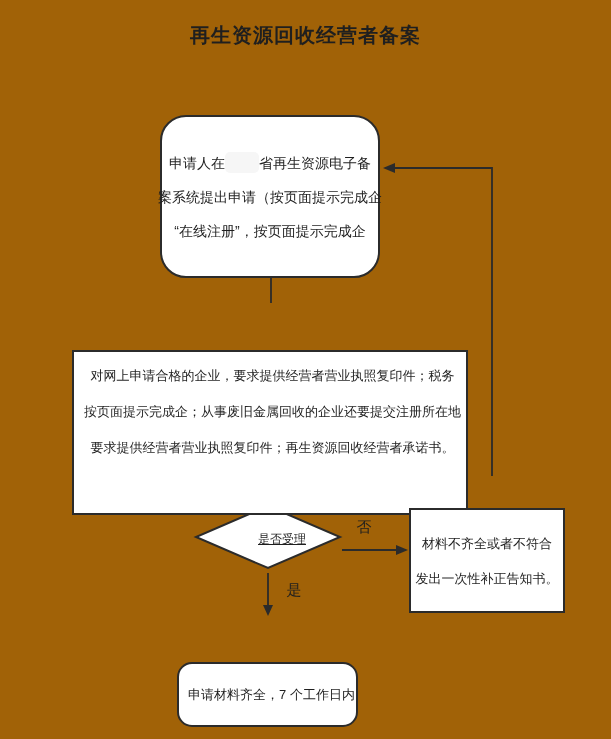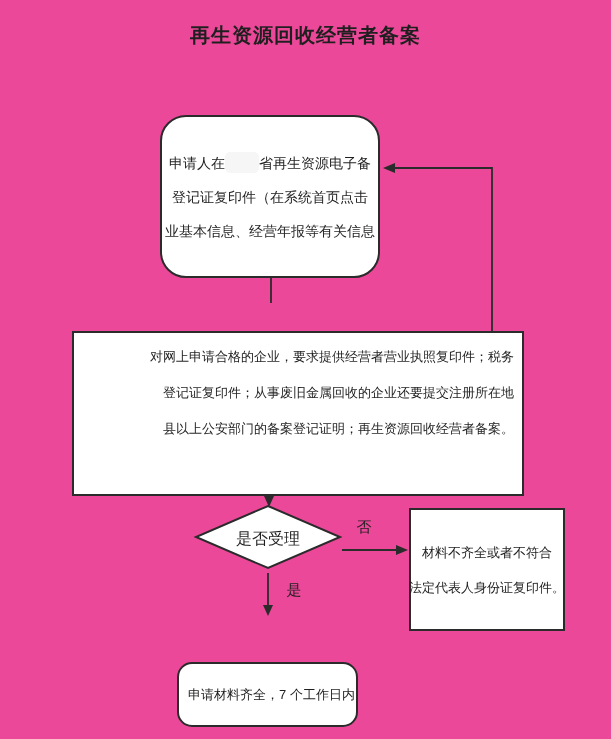--- a/index.html
+++ b/index.html
@@ -1,36 +1,36 @@
 <!DOCTYPE html>
 <html><head>
 <meta charset="utf-8">
 <style>
   html,body{margin:0;padding:0;background:#ffffff;}
   body{font-family:"Liberation Sans", sans-serif;color:#1f1f1f;}
-  .canvas{position:relative;width:611px;height:739px;background:#ec4899;overflow:hidden;}
+  .canvas{position:relative;width:611px;height:739px;background:#a16207;overflow:hidden;}
 
   .title{position:absolute;top:22px;left:0;width:611px;text-align:center;
          font-size:20px;font-weight:700;letter-spacing:1px;}
 
   .box{position:absolute;border:2px solid #2b2b2b;background:#ffffff;box-sizing:border-box;
        display:flex;flex-direction:column;justify-content:center;align-items:center;margin-top:32px;}
   .line{white-space:nowrap;}
 
   .start-box{left:160px;top:83px;width:220px;height:163px;border-radius:26px;
              font-size:14px;line-height:34px;text-align:center;}
-  .req-box{left:72px;top:299px;width:452px;height:165px;border-radius:0;
-           justify-content:flex-start;align-items:flex-end;
+  .req-box{left:72px;top:318px;width:396px;height:165px;border-radius:0;
+           justify-content:flex-start;align-items:center;
            padding:6px 8px 0 13px;font-size:13px;line-height:36px;text-align:left;}
-  .reject-box{left:409px;top:476px;width:156px;height:123px;font-size:13px;line-height:35px;text-align:center;}
+  .reject-box{left:409px;top:476px;width:156px;height:105px;font-size:13px;line-height:35px;text-align:center;}
   .accept-box{left:177px;top:630px;width:181px;height:65px;border-radius:15px;font-size:13px;padding-left:8px;}
 
-  .diamond-label{position:absolute;left:197px;top:507px;width:142px;height:60px;
+  .diamond-label{position:absolute;left:211px;top:507px;width:142px;height:60px;
                  display:flex;align-items:center;justify-content:center;
-                 font-size:16px;padding-top:4px;box-sizing:border-box;}
+                 font-size:12px;padding-top:4px;box-sizing:border-box;text-decoration:underline;}
   .edge-label{position:absolute;font-size:15px;}
   .no-label{left:351px;top:518px;width:26px;text-align:center;}
   .yes-label{left:281px;top:581px;width:26px;text-align:center;}
 
   .redaction{display:inline-block;width:34px;height:21px;background:#f6f6f6;
              border-radius:5px;vertical-align:-5px;}
 
   svg.connectors{position:absolute;left:0;top:0;}
   .connectors line,.connectors polyline{stroke:#2b2b2b;stroke-width:1.8;fill:none;}
   .connectors polygon.arrowhead{fill:#2b2b2b;stroke:none;}
@@ -51,37 +51,37 @@
     <line x1="268" y1="573" x2="268" y2="606"></line>
     <polygon class="arrowhead" points="268,616 263,605 273,605"></polygon>
     <line x1="342" y1="550" x2="397" y2="550"></line>
     <polygon class="arrowhead" points="408,550 396,545 396,555"></polygon>
     <polyline points="492,476 492,168 392,168"></polyline>
     <polygon class="arrowhead" points="383,168 395,163 395,173"></polygon>
   </svg>
 
   <div class="box start-box">
     <div class="line"><span>申请人在</span><span class="redaction"></span><span>省再生资源电子备</span></div>
-    <div class="line">登记证复印件（在系统首页点击</div>
-    <div class="line">业基本信息、经营年报等有关信息</div>
+    <div class="line">案系统提出申请（按页面提示完成企</div>
+    <div class="line">“在线注册”，按页面提示完成企</div>
   </div>
 
   <div class="box req-box">
     <div class="line">对网上申请合格的企业，要求提供经营者营业执照复印件；税务</div>
-    <div class="line">登记证复印件；从事废旧金属回收的企业还要提交注册所在地</div>
-    <div class="line">县以上公安部门的备案登记证明；再生资源回收经营者备案。</div>
+    <div class="line">按页面提示完成企；从事废旧金属回收的企业还要提交注册所在地</div>
+    <div class="line">要求提供经营者营业执照复印件；再生资源回收经营者承诺书。</div>
   </div>
 
   <div class="diamond-label">是否受理</div>
 
   <div class="edge-label no-label">否</div>
   <div class="edge-label yes-label">是</div>
 
   <div class="box reject-box">
     <div class="line">材料不齐全或者不符合</div>
-    <div class="line">法定代表人身份证复印件。</div>
+    <div class="line">发出一次性补正告知书。</div>
   </div>
 
   <div class="box accept-box">
     <div class="line">申请材料齐全，7 个工作日内</div>
   </div>
 
 </div>
 
 </body></html>

